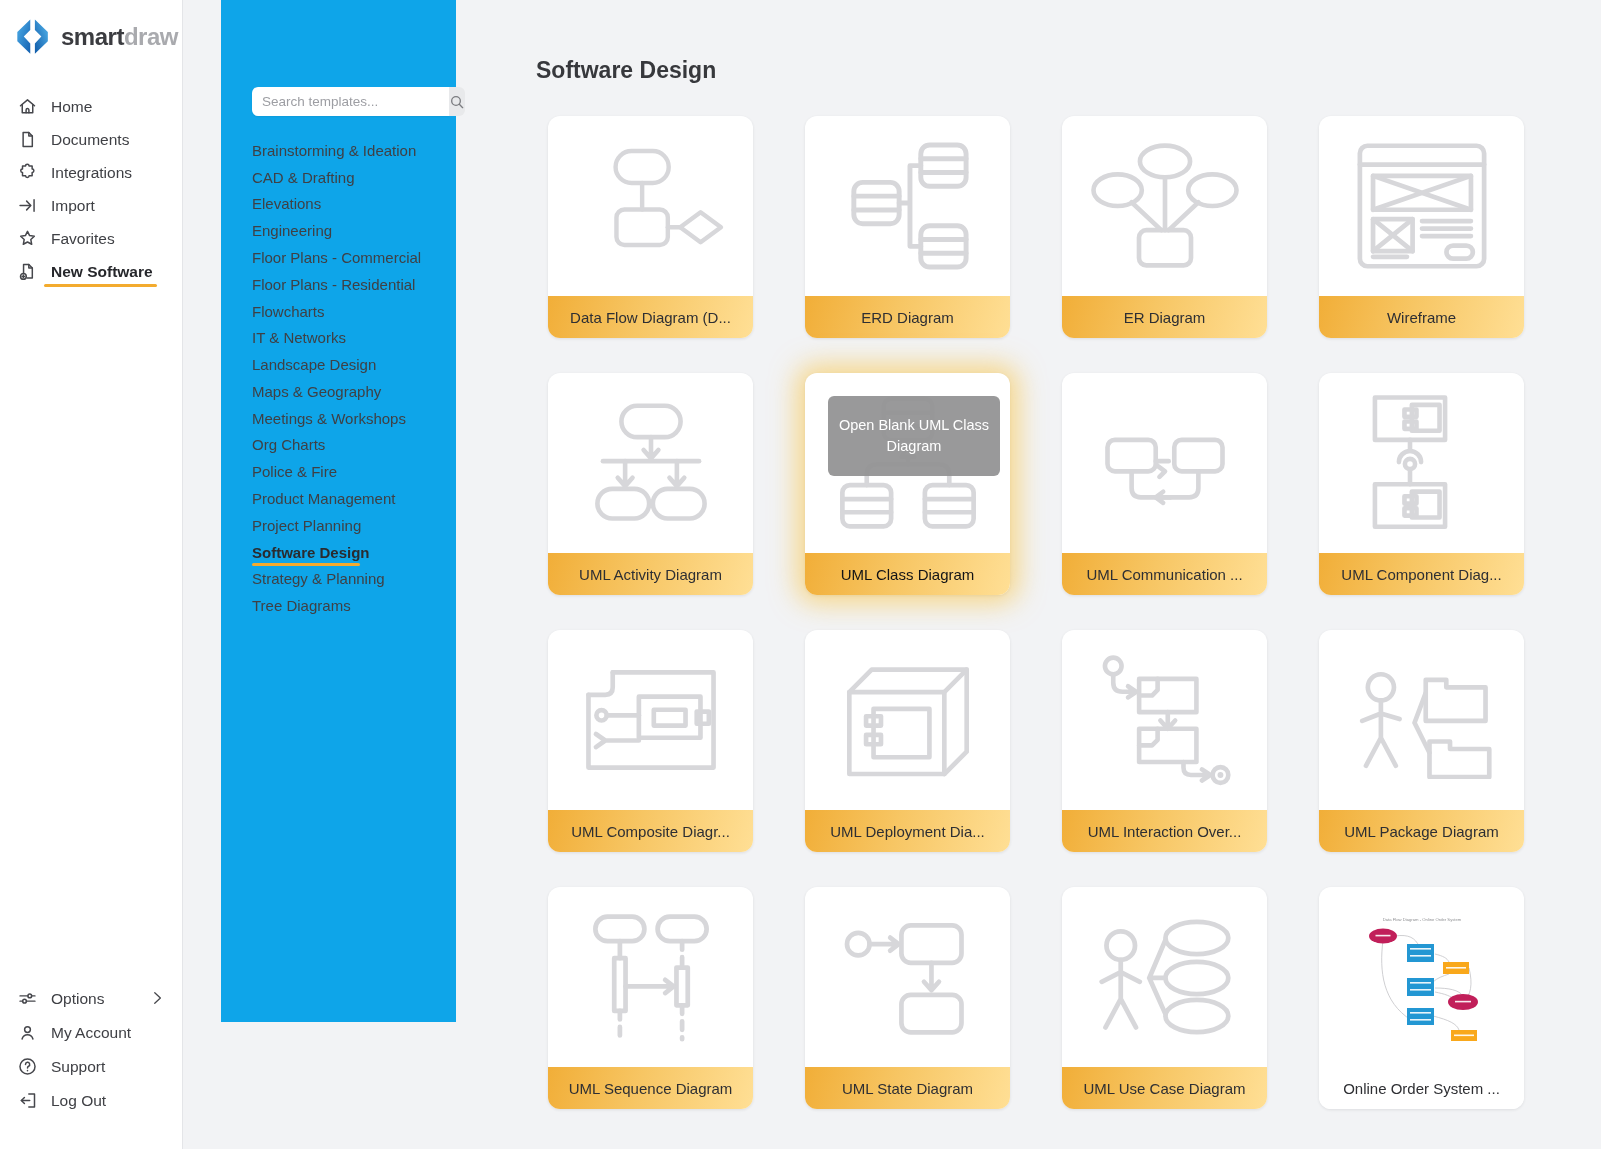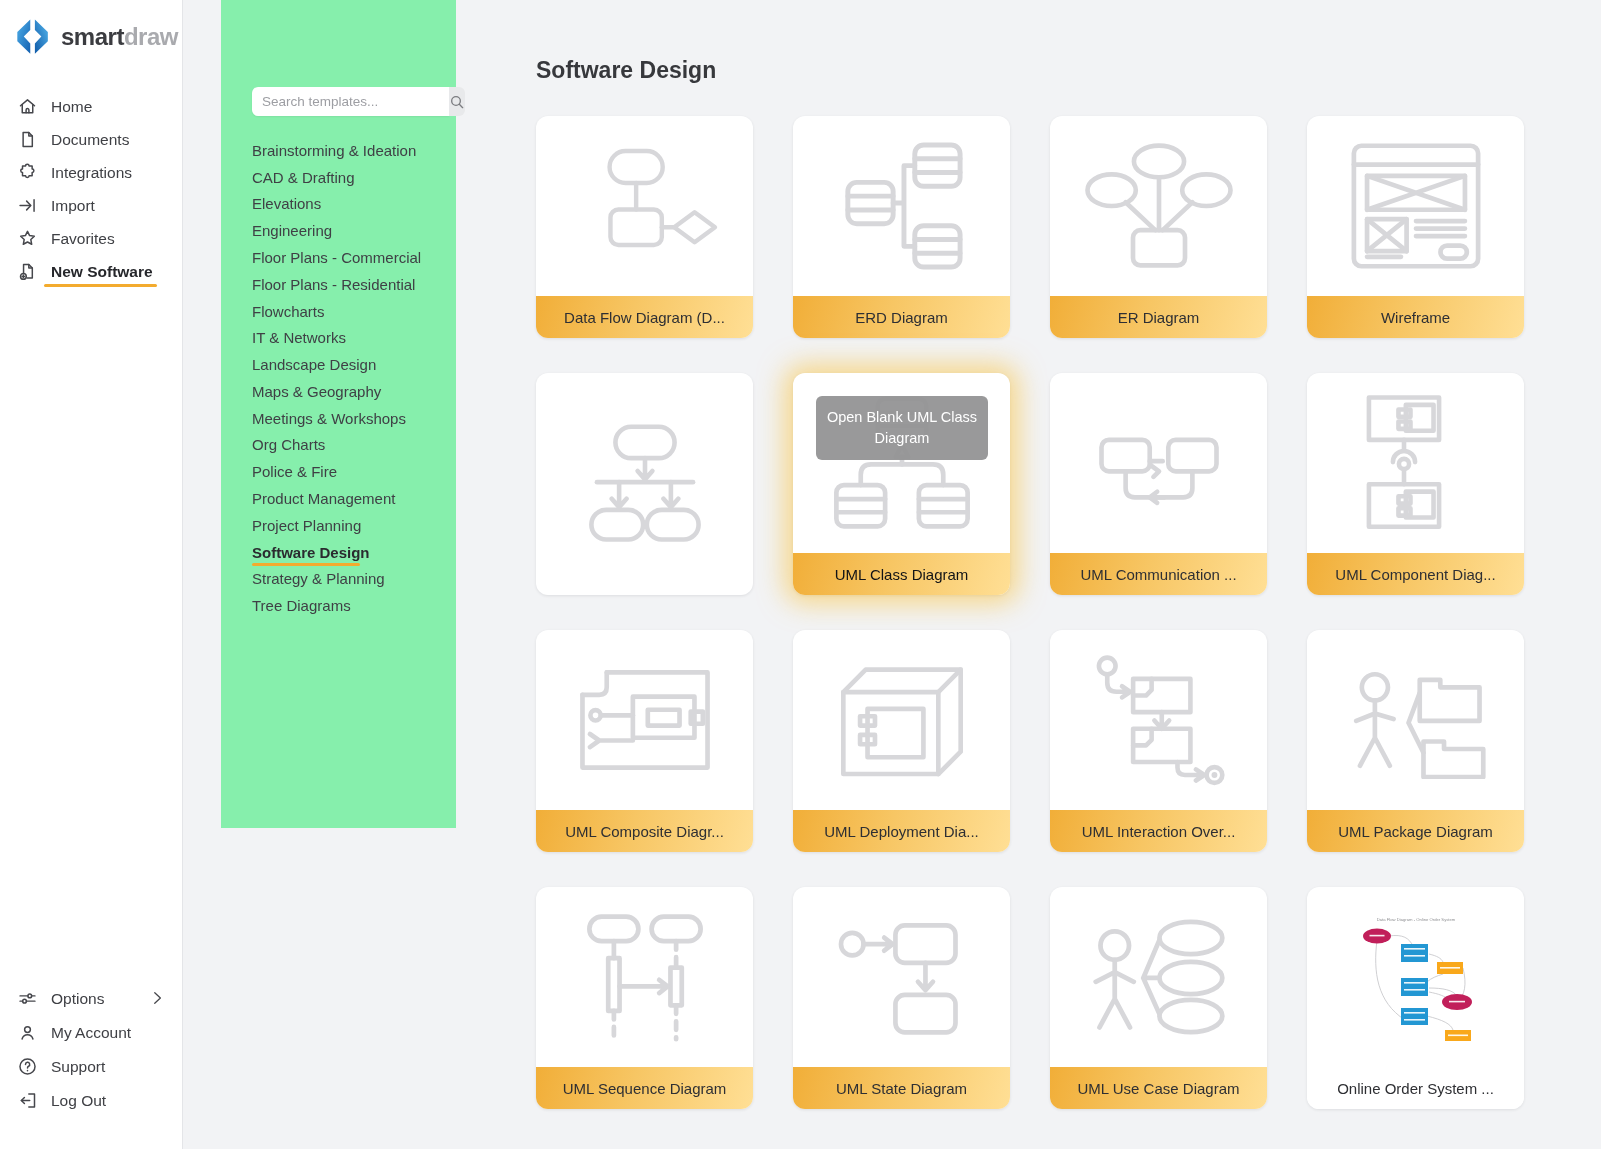--- a/index.html
+++ b/index.html
@@ -23,22 +23,22 @@
   }
   .nav-item svg, .foot-item svg { flex:0 0 auto; }
   .nav-item.active span.lbl { font-weight:700; color:#26272b; }
   .active-underline { position:absolute; left:44px; top:29px; width:113px; height:3px; background:#f3ab2e; border-radius:2px; }
   .sidebar-footer { margin-top:auto; padding-bottom:32px; display:flex; flex-direction:column;text-align:center; }
   .foot-item { padding:6.5px 16px 6.5px 17px; }
   .foot-chevron { margin-left:auto; }
 
   
   .panel {
-    position:absolute; left:221px; top:0; width:235px; height:828px;
-    background:#86efac;
+    position:absolute; left:221px; top:0; width:235px; height:1022px;
+    background:#0ea5e9;
   }
   .searchbar { position:absolute; left:31px; top:87px; width:176px; height:29px; display:flex; }
   .searchbar input {
     flex:1; border:none; outline:none; background:#ffffff; border-radius:6px 0 0 6px;
     padding:0 10px; font-size:13.5px; color:#55565b; font-family:"Liberation Sans", sans-serif;
     box-shadow:0 1px 2px rgba(0,0,0,0.06);
   }
   .searchbar input::placeholder { color:#9d9ea3; }
   .search-btn {
     width:29px; height:29px; background:#e8e9eb; border:none; border-radius:0 6px 6px 0;
@@ -53,38 +53,38 @@
   .main { position:absolute; left:457px; top:0; width:1144px; height:1149px; }
   .page-title { position:absolute; left:79px; top:57px; font-size:23px; font-weight:700; color:#37383c; }
   .grid {
     position:absolute; left:79px; top:116px;
     display:grid; grid-template-columns:repeat(4,217px); grid-auto-rows:222px;
     column-gap:40px; row-gap:35px;
   }
   .card {
     background:#ffffff; border-radius:12px; overflow:hidden; position:relative;
     box-shadow:0 1px 3px rgba(40,40,45,0.10); cursor:pointer;
-    display:flex; flex-direction:column;
+    display:flex; flex-direction:column;margin-left:12px;
   }
   .card.hovered { box-shadow:0 0 26px 9px rgba(248,199,77,0.62), 0 1px 3px rgba(40,40,45,0.10); }
   .card-icon { flex:1; display:flex; align-items:center; justify-content:center; }
   .card-icon svg { display:block; }
   .card-label {
     height:42px; display:flex; align-items:center; justify-content:center;
     background:linear-gradient(105deg,#f1ae38 0%, #f7c664 45%, #ffdf95 100%);
     font-size:15px; color:#2e2f33; padding:0 10px; text-align:center; white-space:nowrap; overflow:hidden;
   }
   .card.hovered .card-label { font-weight:400; color:#121316; }
   .card.plain .card-label { background:#ffffff; }
   .tooltip-btn {
     position:absolute; left:23px; top:23px; width:172px; min-height:52px;
     background:rgba(147,147,149,0.95); border:none; border-radius:6px; color:#ffffff;
     font-size:14.5px; font-family:"Liberation Sans", sans-serif; line-height:1.45;
     display:flex; align-items:center; justify-content:center; text-align:center;
-    padding:11px 10px; cursor:pointer; z-index:3;
+    padding:19px 10px; cursor:pointer; z-index:3;
   }
   .tpl-stroke { stroke:#d7d7da; fill:none; stroke-width:5; stroke-linecap:round; stroke-linejoin:round; }
   .ui-ic { stroke:#46474c; fill:none; stroke-width:1.7; stroke-linecap:round; stroke-linejoin:round; }
 </style>
 </head>
 <body>
 
 <div class="sidebar">
   <div class="logo">
     <svg width="37" height="40" viewBox="0 0 40 42">
@@ -291,20 +291,21 @@
           <svg class="tpl-stroke" width="148" height="122" viewBox="0 0 160 132">
         <rect x="48" y="4" width="64" height="34" rx="17"></rect>
         <path d="M80 38 V58 M72 52 L80 61 L88 52"></path>
         <path d="M28 64 H132"></path>
         <path d="M52 64 V88 M44 82 L52 91 L60 82"></path>
         <path d="M108 64 V88 M100 82 L108 91 L116 82"></path>
         <rect x="22" y="94" width="56" height="32" rx="16"></rect>
         <rect x="82" y="94" width="56" height="32" rx="16"></rect>
       </svg>
         </div>
+      <div class="card-label">UML Activity Diagram</div>
     </div>
 
     <div class="card hovered">
       <button class="tooltip-btn">Open Blank UML Class Diagram</button>
       <div class="card-icon">
           <svg class="tpl-stroke" width="150" height="136" viewBox="0 0 160 145">
         <rect x="54" y="4" width="52" height="44" rx="8"></rect>
             <path d="M54 19 H106 M54 33 H106"></path>
         <path d="M80 66 V74 M80 66 L73 66 L80 54 L87 66 Z"></path>
         <path d="M36 96 V85 Q36 74 47 74 H113 Q124 74 124 85 V96"></path>

